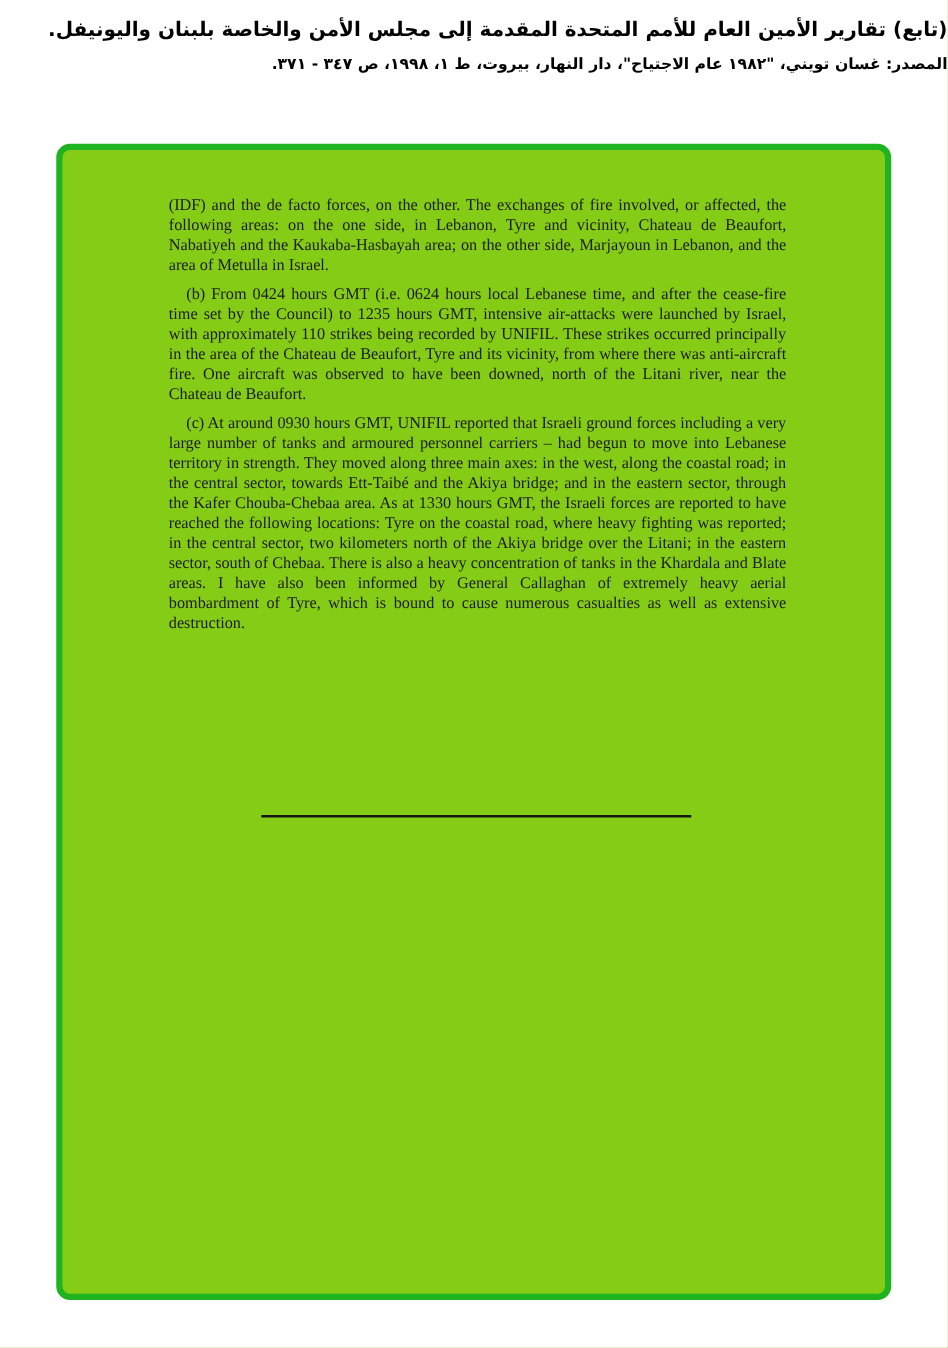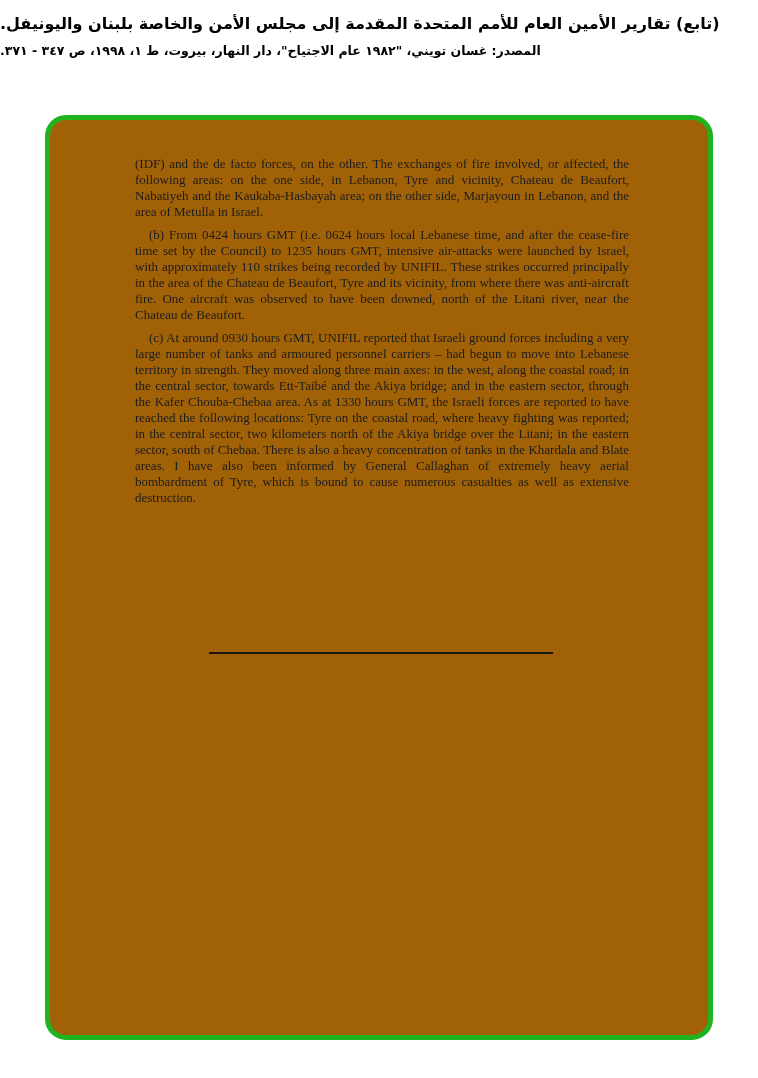--- a/index.html
+++ b/index.html
@@ -13,21 +13,21 @@
     width: 758px;
     height: 1078px;
     background: #ffffff;
     overflow: hidden;
   }
   .arabic-header {
     position: absolute;
     top: 12px;
     left: 0;
     width: 758px;
-    text-align: left;
+    text-align: right;
     direction: rtl;
     color: #000000;
   }
   .arabic-line1 {
     font-family: "DejaVu Sans", "Liberation Sans", sans-serif;
     font-weight: bold;
     font-size: 16px;
     line-height: 24px;
   }
   .arabic-line2 {
@@ -37,22 +37,22 @@
     line-height: 22px;
     margin-top: 4px;
   }
   .green-box {
     position: absolute;
     left: 45px;
     top: 115px;
     width: 658px;
     height: 915px;
     border: 5px solid #1fb41f;
-    border-radius: 21px;
-    background: #a16207;
+    border-radius: 11px;
+    background: #84cc16;
     box-sizing: content-box;
   }
   .doc-content {
     position: absolute;
     left: 85px;
     top: 36px;
     width: 494px;
     color: #1c1c1c;
     font-size: 13px;
     line-height: 16px;

